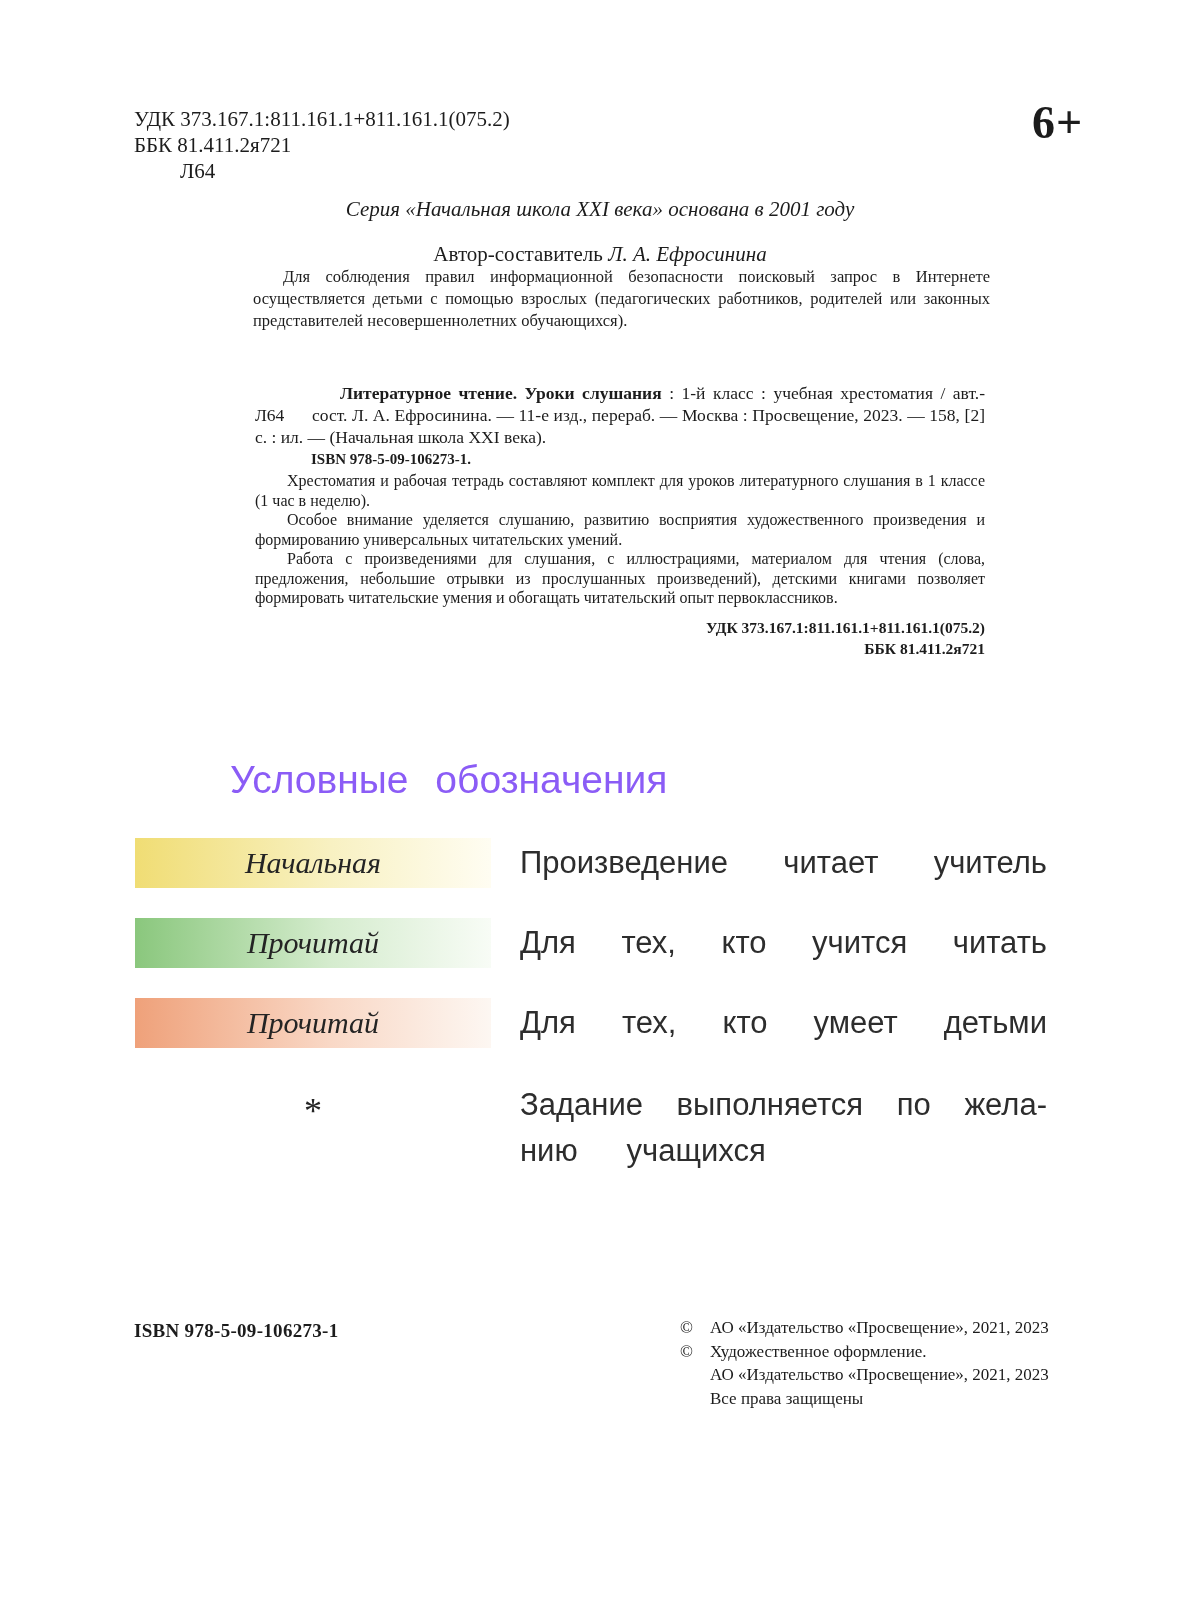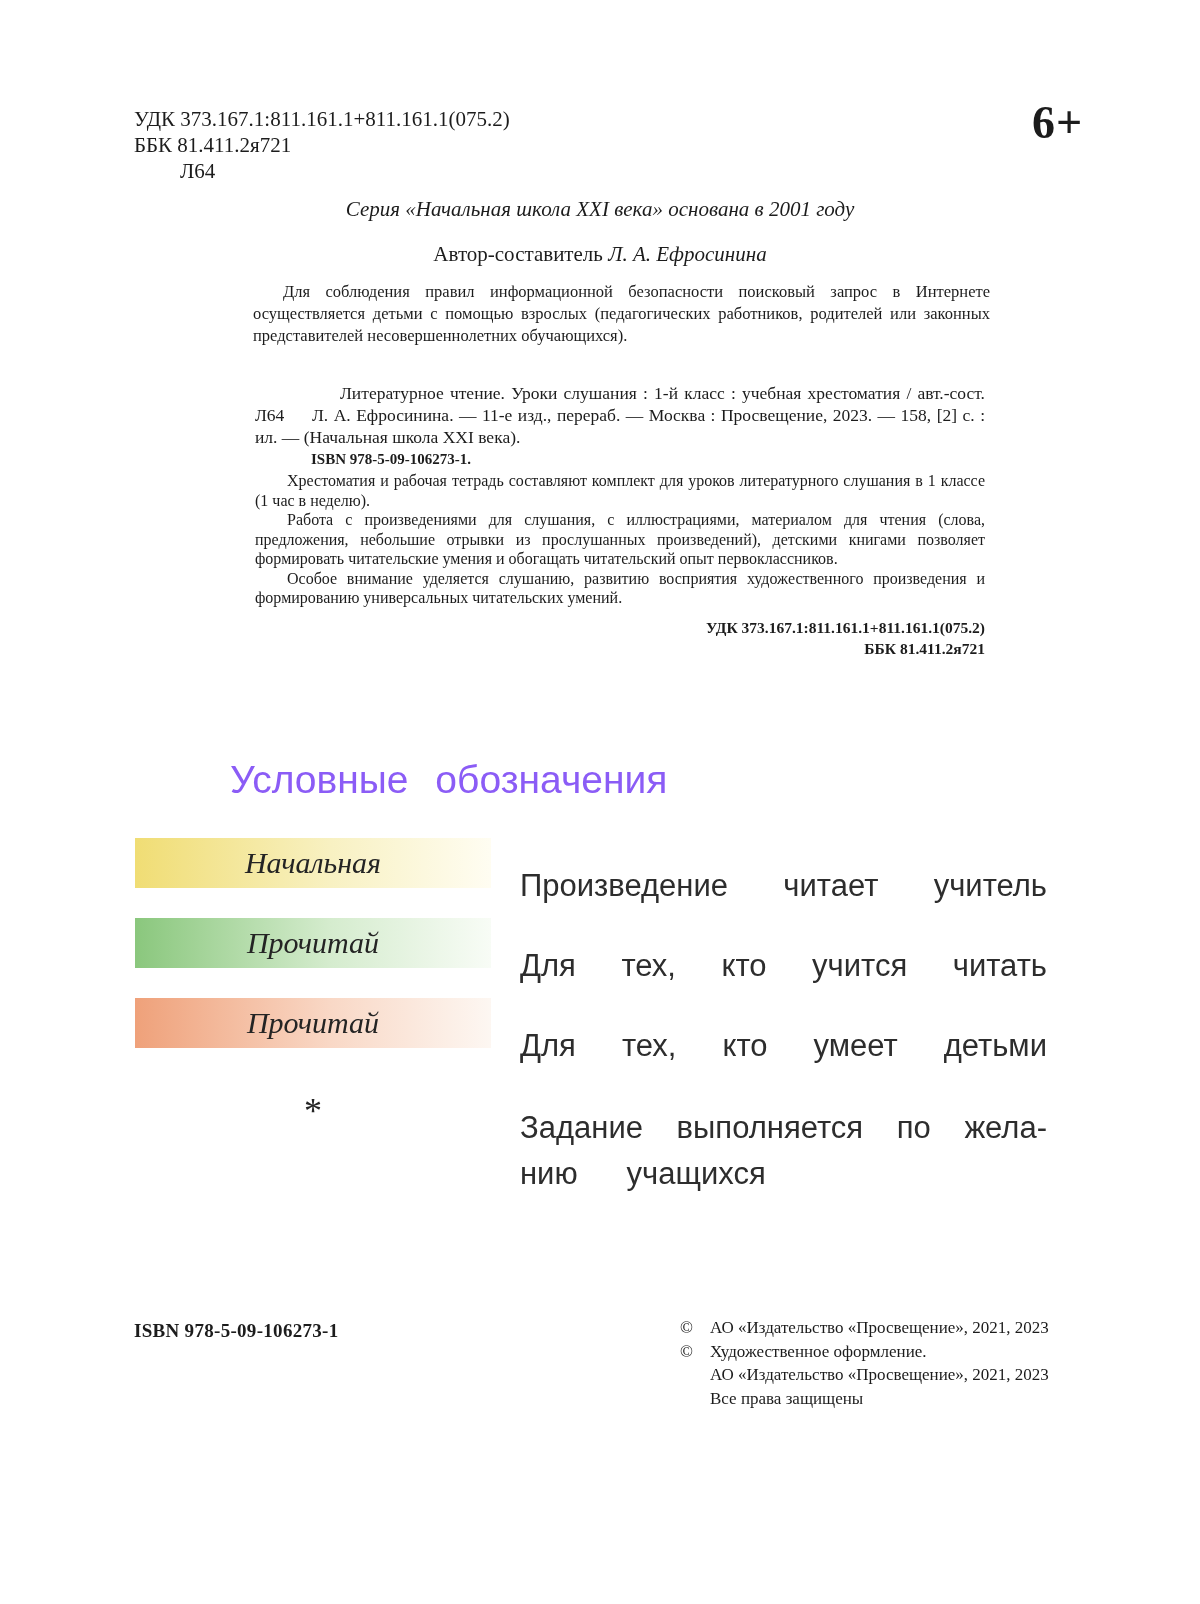--- a/index.html
+++ b/index.html
@@ -20,33 +20,33 @@
   .top-codes { position: absolute; left: 134px; top: 106px; font-size: 21px; line-height: 26px; }
   .top-codes .code-l64 { padding-left: 46px; }
 
   .age-badge { position: absolute; left: 1032px; top: 96px; font-size: 46px; font-weight: 700; letter-spacing: 1px; }
 
   .series-line { position: absolute; left: 0; top: 197px; width: 100%; text-align: center; font-style: italic; font-size: 21px; }
   .author-line { position: absolute; left: 0; top: 242px; width: 100%; text-align: center; font-size: 21px; }
   .author-line .name { font-style: italic; text-align: right; }
 
   .safety-note {
-    position: absolute; left: 253px; top: 281px; width: 737px;
+    position: absolute; left: 253px; top: 266px; width: 737px;
     font-size: 16.5px; line-height: 22px; text-align: justify; text-indent: 30px;
   }
 
   
   .catalog { position: absolute; left: 255px; top: 382px; width: 730px; }
   .catalog p { margin: 0; }
   .entry { font-size: 17.5px; line-height: 22px; text-align: justify; text-indent: 28px; }
   .entry .code-float {
     float: left; width: 57px; height: 44px; padding-top: 22px;
     font-size: 17.5px; line-height: 22px; text-indent: 0;
   }
-  .entry b { font-weight: 400; }
+  .entry b { font-weight: 700; }
   .isbn-line { font-size: 15px; line-height: 23px; font-weight: 700; text-indent: 56px; }
   .annot { font-size: 16px; line-height: 19.5px; text-align: justify; text-indent: 32px; }
   .catalog-codes { margin-top: 9px; text-align: right; font-weight: 700; font-size: 15.5px; line-height: 21px; }
 
   
   .legend-title {
     position: absolute; left: 230px; top: 758px;
     font-family: "Liberation Sans", "DejaVu Sans", sans-serif;
     font-size: 39px; color: #8b5cf6; word-spacing: 16px;
   }
@@ -58,21 +58,21 @@
   }
   .band-yellow { background: linear-gradient(to right, #f0dd74 0%, #f8f1c2 55%, #fffdf2 100%); }
   .band-green  { background: linear-gradient(to right, #8ac77d 0%, #d5ecce 55%, #f8fcf6 100%); }
   .band-orange { background: linear-gradient(to right, #efa17a 0%, #f9d8c6 55%, #fdf7f2 100%); }
   .band-none   { background: transparent; font-style: normal; font-size: 36px; }
   .band-none .asterisk { position: relative; top: 6px; }
   .legend-desc {
     position: absolute; left: 385px; top: 0; width: 527px;
     font-family: "Liberation Sans", "DejaVu Sans", sans-serif;
     font-size: 31px; color: #2d2d2d; line-height: 50px;
-    text-align: justify; text-align-last: justify; margin-top: 23px;
+    text-align: justify; text-align-last: justify;
   }
   .legend-row-last { height: 100px; }
   .legend-row-last .legend-desc { line-height: 46px; top: 2px; }
   .desc-line1 { text-align: justify; text-align-last: justify; }
   .desc-line2 { text-align-last: left; word-spacing: 1.3em; }
 
   
   .footer-isbn { position: absolute; left: 134px; top: 1320px; font-size: 19px; font-weight: 700; letter-spacing: 0.3px; }
   .footer-copy { position: absolute; left: 680px; top: 1316px; font-size: 17px; line-height: 23.5px; width: 440px; }
   .copy-row { display: flex; }
@@ -95,22 +95,22 @@
   <div class="series-line">Серия «Начальная школа XXI века» основана в 2001 году</div>
 
   <div class="author-line"><span>Автор-составитель </span><span class="name">Л. А. Ефросинина</span></div>
 
   <div class="safety-note">Для соблюдения правил информационной безопасности поисковый запрос в Интернете осуществляется детьми с помощью взрослых (педагогических работников, родителей или законных представителей несовершеннолетних обучающихся).</div>
 
   <div class="catalog">
     <p class="entry"><span class="code-float">Л64</span><b>Литературное чтение. Уроки слушания</b><span> : 1-й класс : учебная хрестоматия / авт.-сост. Л. А. Ефросинина. — 11-е изд., перераб. — Москва : Просвещение, 2023. — 158, [2] с. : ил. — (Начальная школа XXI века).</span></p>
     <p class="isbn-line">ISBN 978-5-09-106273-1.</p>
     <p class="annot">Хрестоматия и рабочая тетрадь составляют комплект для уроков литературного слушания в 1 классе (1 час в неделю).</p>
+    <p class="annot">Особое внимание уделяется слушанию, развитию восприятия художественного произведения и формированию универсальных читательских умений.</p>
     <p class="annot">Работа с произведениями для слушания, с иллюстрациями, материалом для чтения (слова, предложения, небольшие отрывки из прослушанных произведений), детскими книгами позволяет формировать читательские умения и обогащать читательский опыт первоклассников.</p>
-    <p class="annot">Особое внимание уделяется слушанию, развитию восприятия художественного произведения и формированию универсальных читательских умений.</p>
     <div class="catalog-codes">
       <div>УДК 373.167.1:811.161.1+811.161.1(075.2)</div>
       <div>ББК 81.411.2я721</div>
     </div>
   </div>
 
   <div class="legend-title">Условные обозначения</div>
 
   <div class="legend-row" style="top:838px;">
     <div class="legend-band band-yellow">

